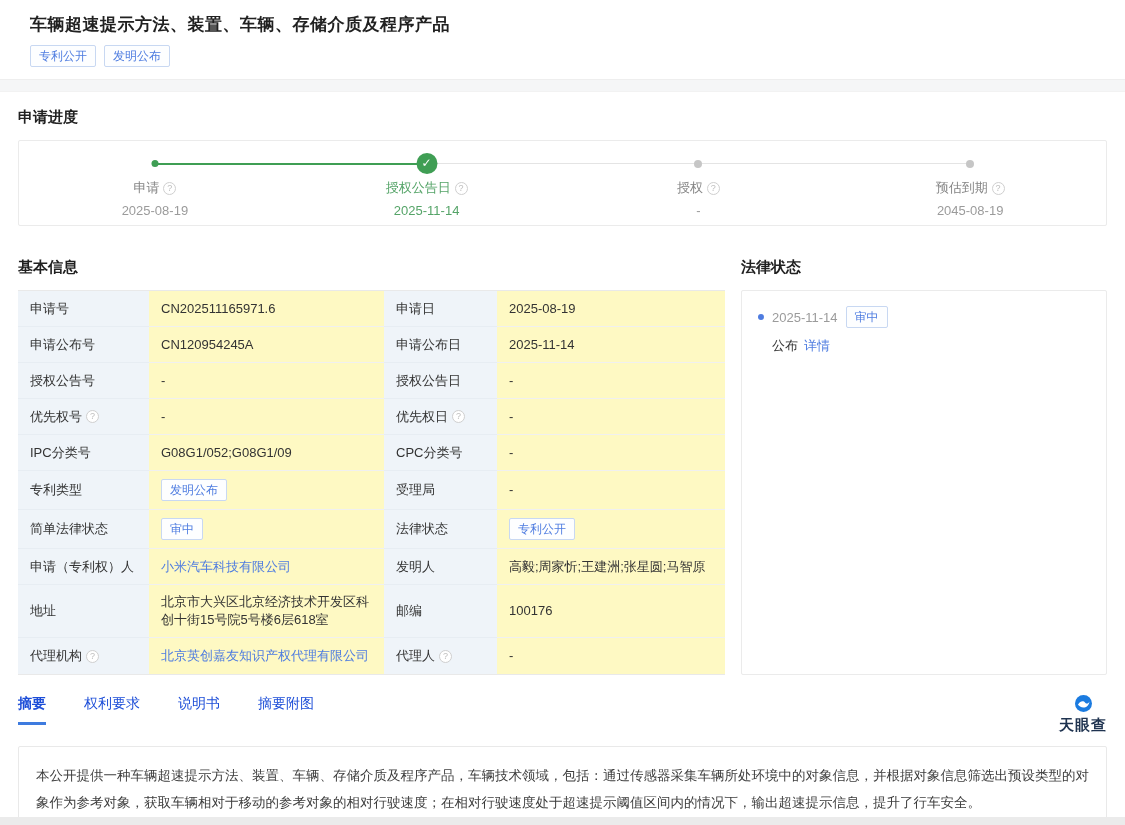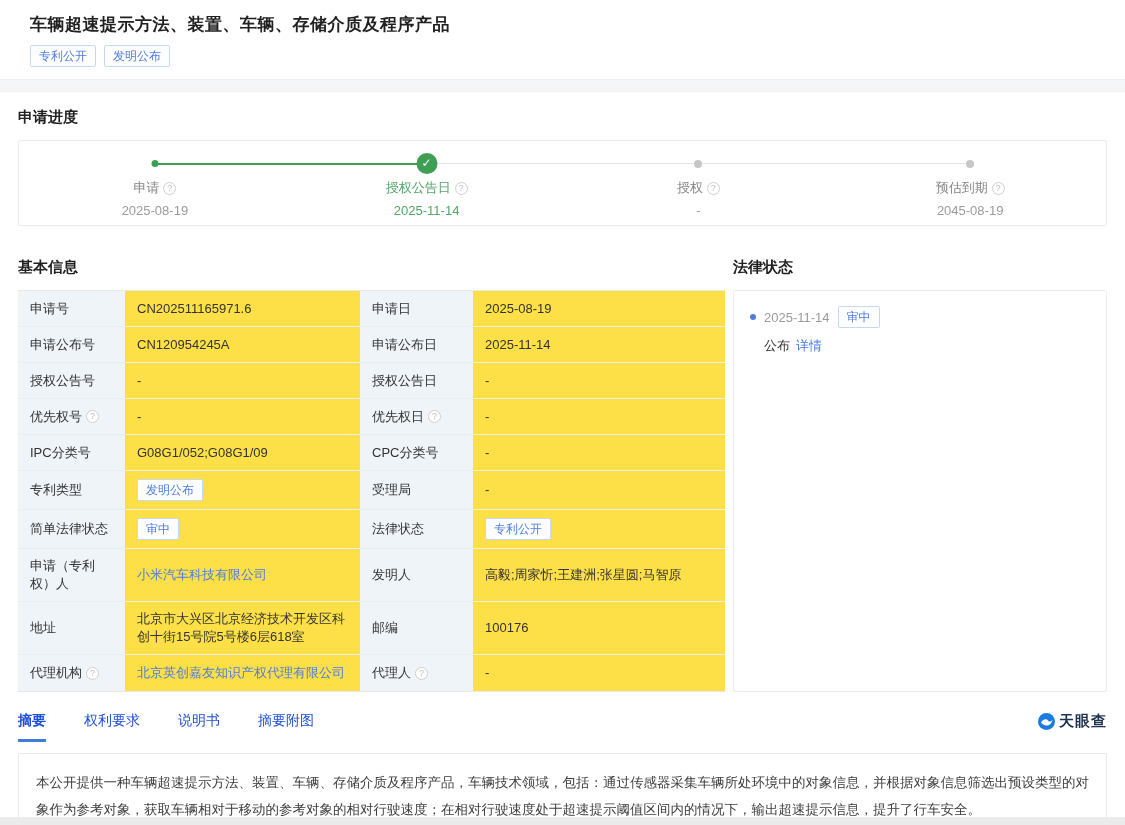--- a/index.html
+++ b/index.html
@@ -48,50 +48,50 @@
   .tl-label { font-size: 13px; color: #858585; }
   .tl-date { font-size: 13px; color: #9b9b9b; margin-top: 6px; }
   .tl-step.current .tl-label, .tl-step.current .tl-date { color: #55a468; }
   .help {
     display: inline-block; width: 13px; height: 13px; border: 1px solid #cfcfcf;
     border-radius: 50%; color: #bdbdbd; font-size: 9px; line-height: 11px;
     text-align: center; vertical-align: 1px; margin-left: 4px; background: #fff;
   }
 
   
-  .cols { display: flex; gap: 8px; align-items: stretch; margin-top: 32px; }
+  .cols { display: flex; gap: 16px; align-items: stretch; margin-top: 32px; }
   .col-left { width: 707px; }
   .col-right { flex: 1; display: flex; flex-direction: column; }
 
   
   .info-table { border-top: 1px solid #e9e9e9; border-bottom: 1px solid #e9e9e9; }
   .irow { display: flex; align-items: stretch; }
   .icell { font-size: 13px; display: flex; align-items: center; padding: 8px 12px; min-height: 36px; line-height: 18px; }
   .icell.lab { background: #eff4f9; color: #333; border-bottom: 1px solid #e7edf3; }
-  .icell.val { background: #fde047; color: #333; border-bottom: 1px solid #f0f0f0; }
+  .icell.val { background: #fef9c3; color: #333; border-bottom: 1px solid #f0f0f0; }
   .irow:last-child .icell { border-bottom: none; }
-  .w-l1 { width: 107px; flex: none; }
+  .w-l1 { width: 131px; flex: none; }
   .w-v1 { width: 235px; flex: none; }
   .w-l2 { width: 113px; flex: none; }
   .w-v2 { flex: 1; }
   .link { color: #4e7ce0; text-decoration: none; cursor: pointer; }
 
   
   .legal-box { border: 1px solid #ebebeb; border-radius: 2px; flex: 1; padding: 15px 16px; }
   .legal-item-top { display: flex; align-items: center; gap: 8px; }
   .bullet { width: 6px; height: 6px; border-radius: 50%; background: #4e7ce0; flex: none; }
   .legal-date { font-size: 13px; color: #9b9b9b; }
   .legal-item-bottom { margin-left: 14px; margin-top: 9px; font-size: 13px; color: #333; }
   .legal-item-bottom .link { margin-left: 6px; }
 
   
   .tabs-row { display: flex; align-items: flex-start; padding: 0 18px; margin-top: 20px; }
   .tab { font-size: 14px; color: #1d4ed8; margin-right: 38px; padding-bottom: 9px; cursor: pointer; }
   .tab.active { color: #1d4ed8; font-weight: 700; border-bottom: 3px solid #3e7bdf; }
-  .brand { margin-left: auto; display: flex; align-items: center; gap: 4px; }
+  .brand { margin-left: auto; display: flex; align-items: center; gap: 4px; flex-direction: column; }
   .brand-text { font-size: 15px; font-weight: 700; color: #1f3350; letter-spacing: 1px; }
   .brand-icon { width: 17px; height: 17px; display: block; }
 
   
   .abstract-box {
     margin: 11px 18px 0; border: 1px solid #e9e9e9; border-radius: 2px;
     padding: 15px 17px; font-size: 13.5px; color: #3d3d3d; line-height: 27px;
   }
 
   .footer-band { position: absolute; left: 0; bottom: 0; width: 100%; height: 8px; background: #ebebeb; }

